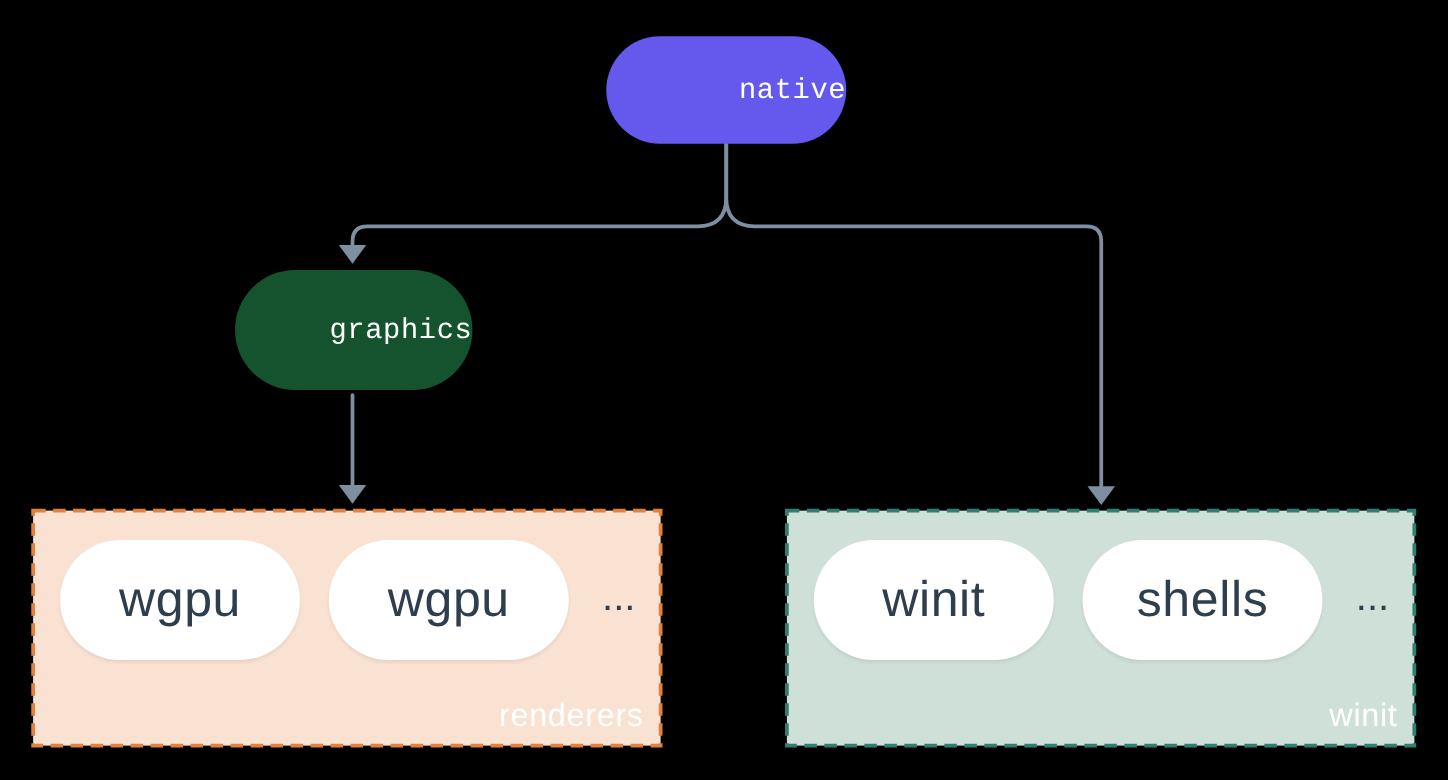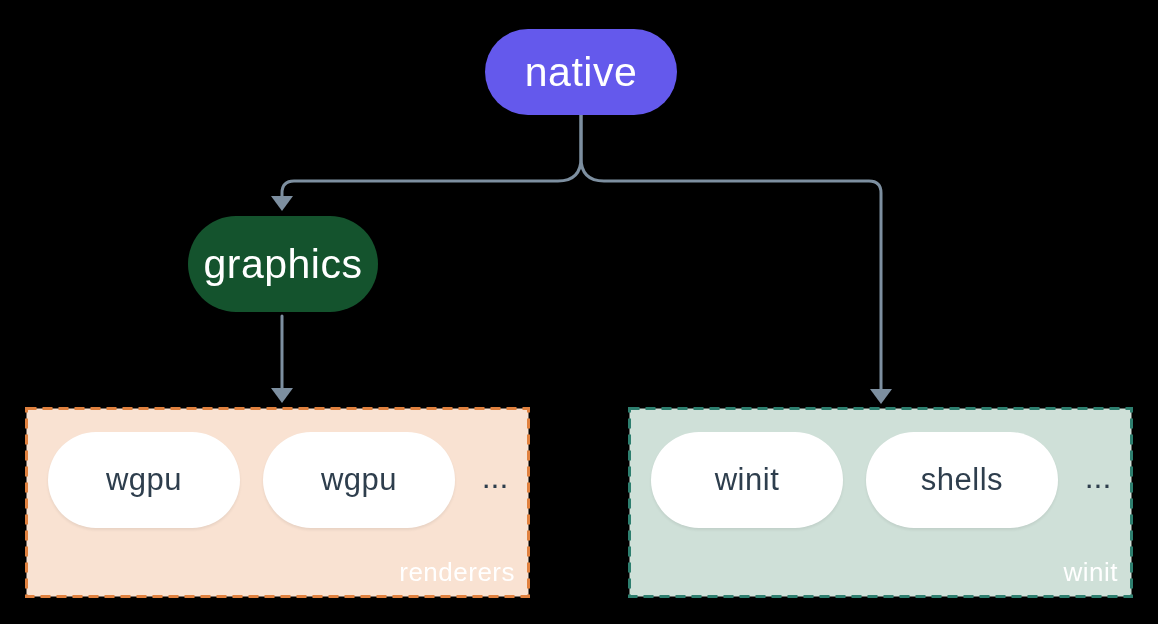--- a/index.html
+++ b/index.html
@@ -19,25 +19,26 @@
     position: absolute;
     left: 0; top: 0;
     width: 1158px;
     height: 624px;
     z-index: 1;
   }
   .node {
     position: absolute;
     display: flex;
     align-items: center;
-    justify-content: center;
+    justify-content: flex-end;
     color: #ffffff;
-    font-size: 41px;
+    font-size: 23px;
     letter-spacing: 0.5px;
     z-index: 2;
+    font-family: Liberation Mono, monospace;
   }
   .node-native {
     left: 485px; top: 29px;
     width: 192px; height: 86px;
     border-radius: 43px;
     background: #6459ec;
   }
   .node-graphics {
     left: 188px; top: 216px;
     width: 190px; height: 96px;
@@ -55,21 +56,21 @@
   .pill {
     position: absolute;
     top: 25px;
     width: 192px; height: 96px;
     border-radius: 48px;
     background: #ffffff;
     display: flex;
     align-items: center;
     justify-content: center;
     color: #2e3e4d;
-    font-size: 31px;
+    font-size: 40px;
     letter-spacing: 0.5px;
     box-shadow: 0 2px 3px rgba(0,0,0,0.07);
   }
   .pill-1 { left: 23px; }
   .pill-2 { left: 238px; }
   .ellipsis {
     position: absolute;
     top: 25px;
     left: 440px;
     width: 60px;

